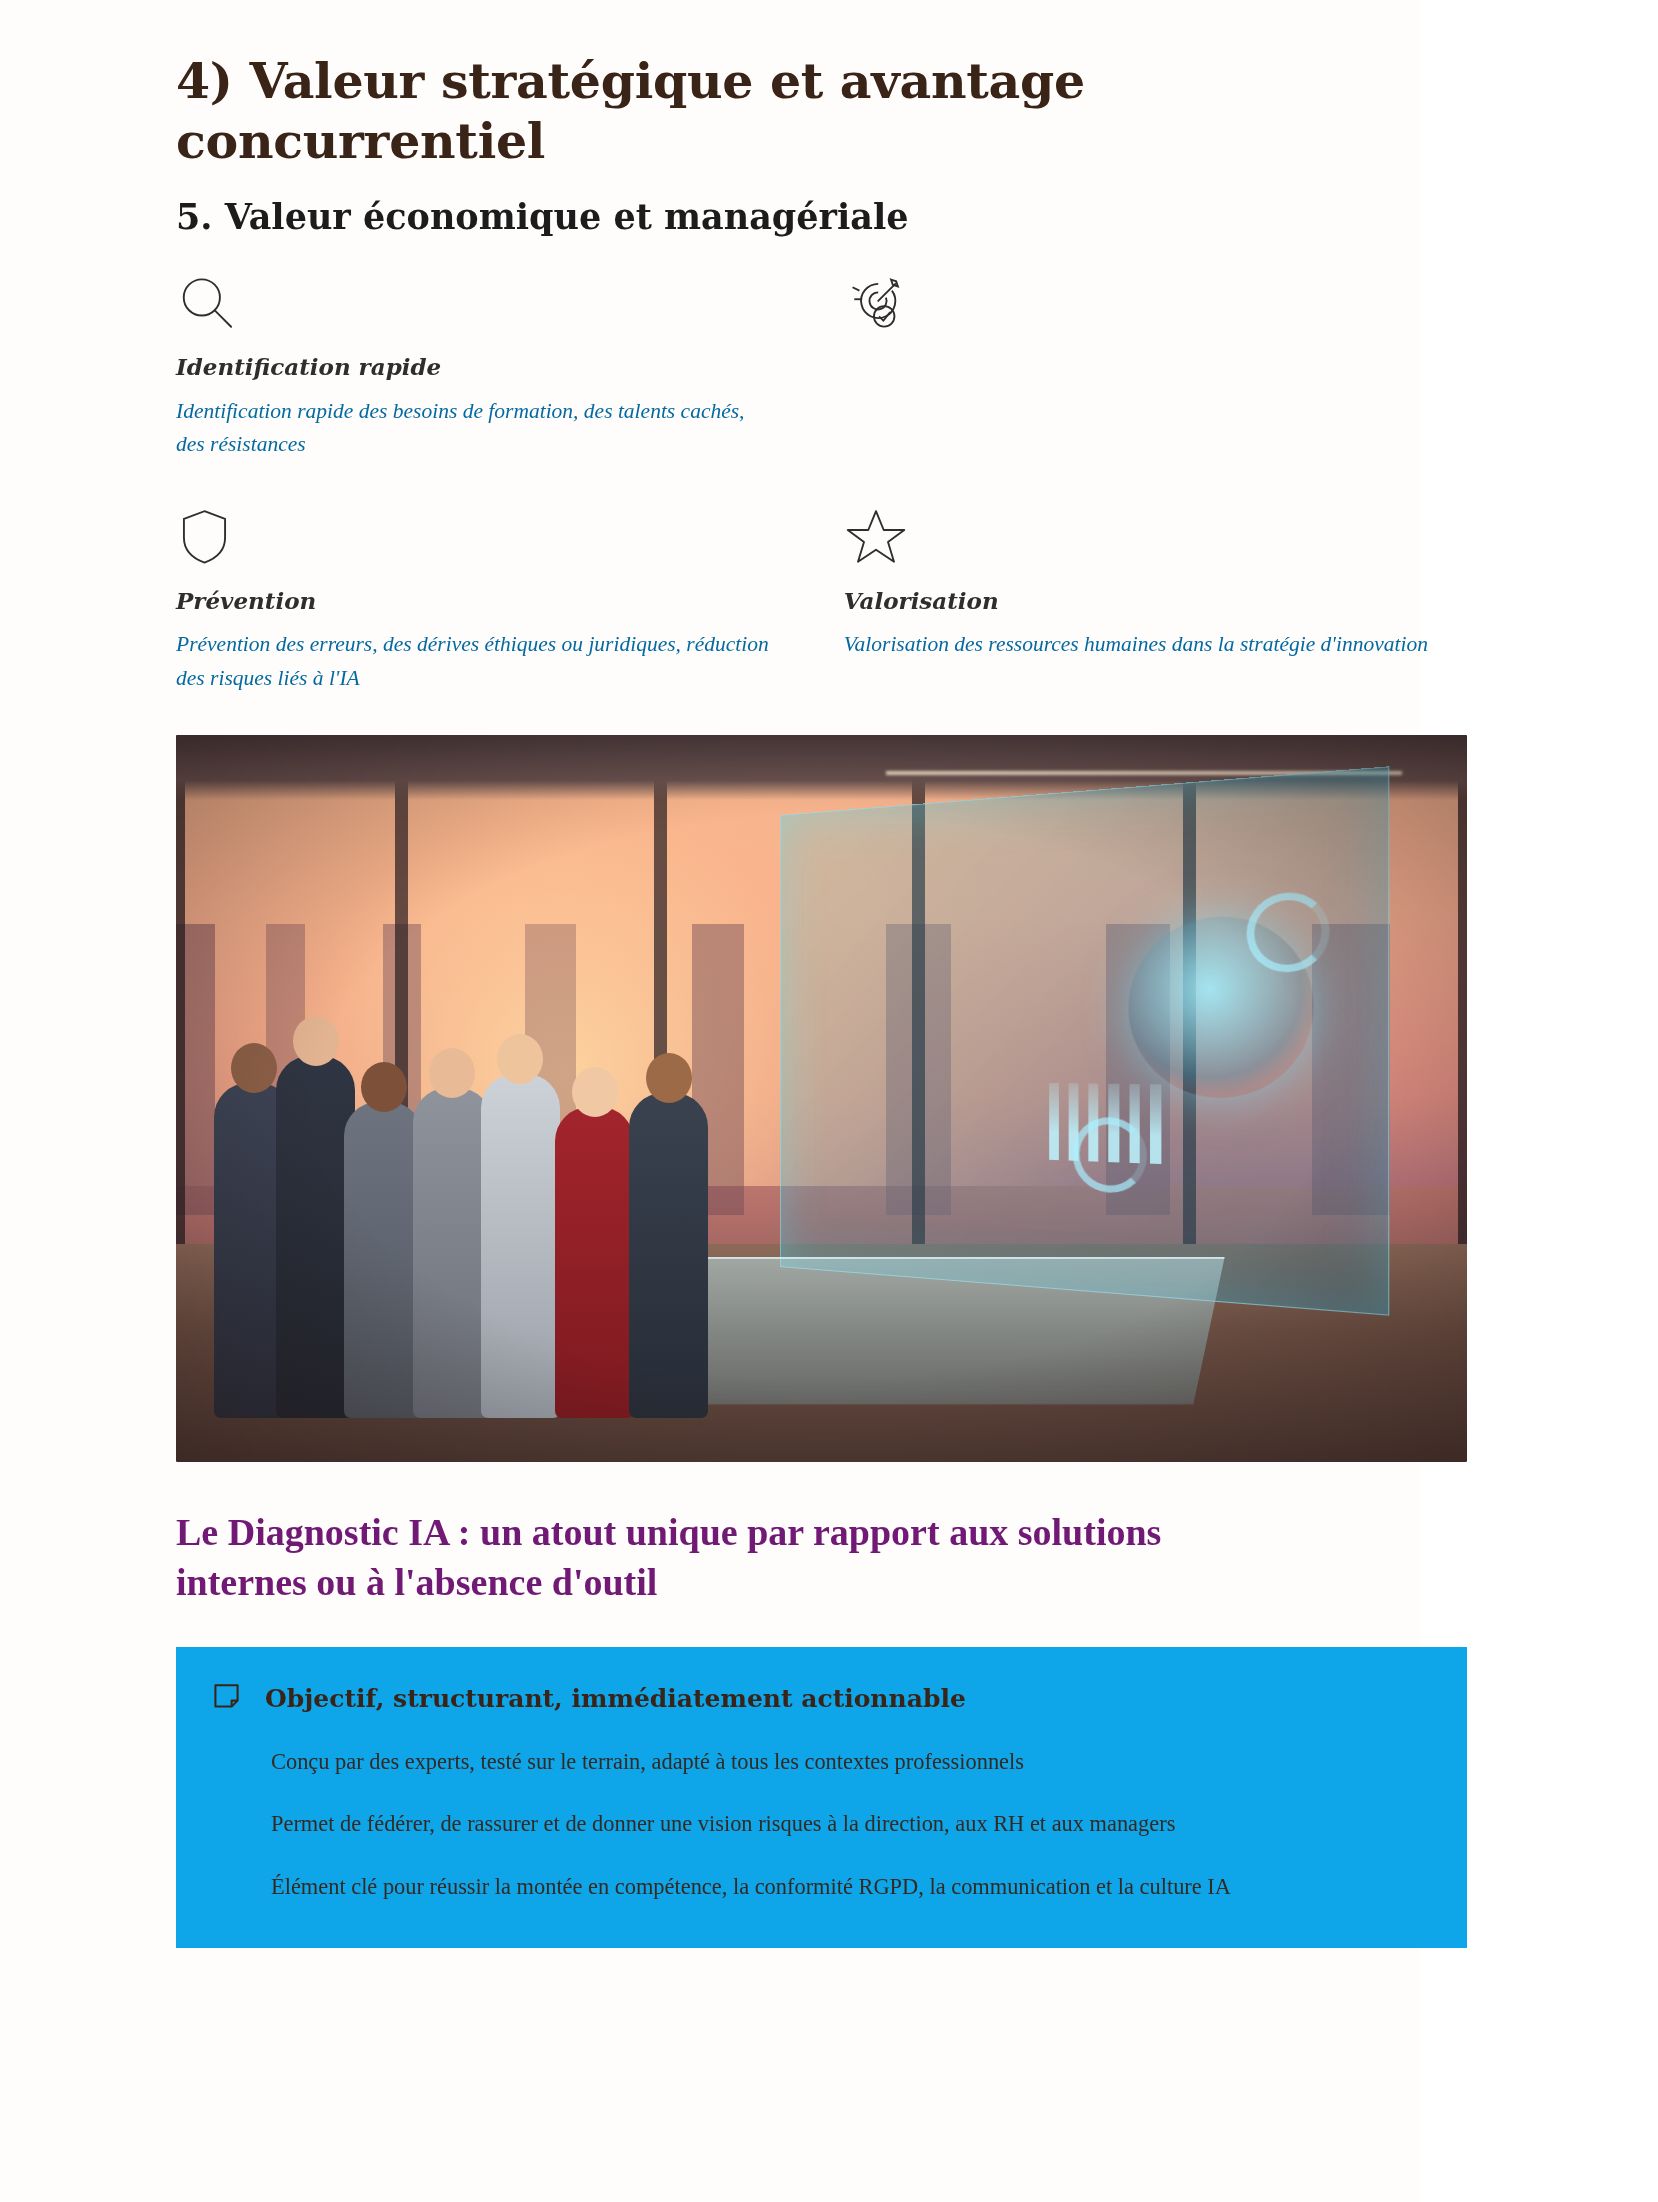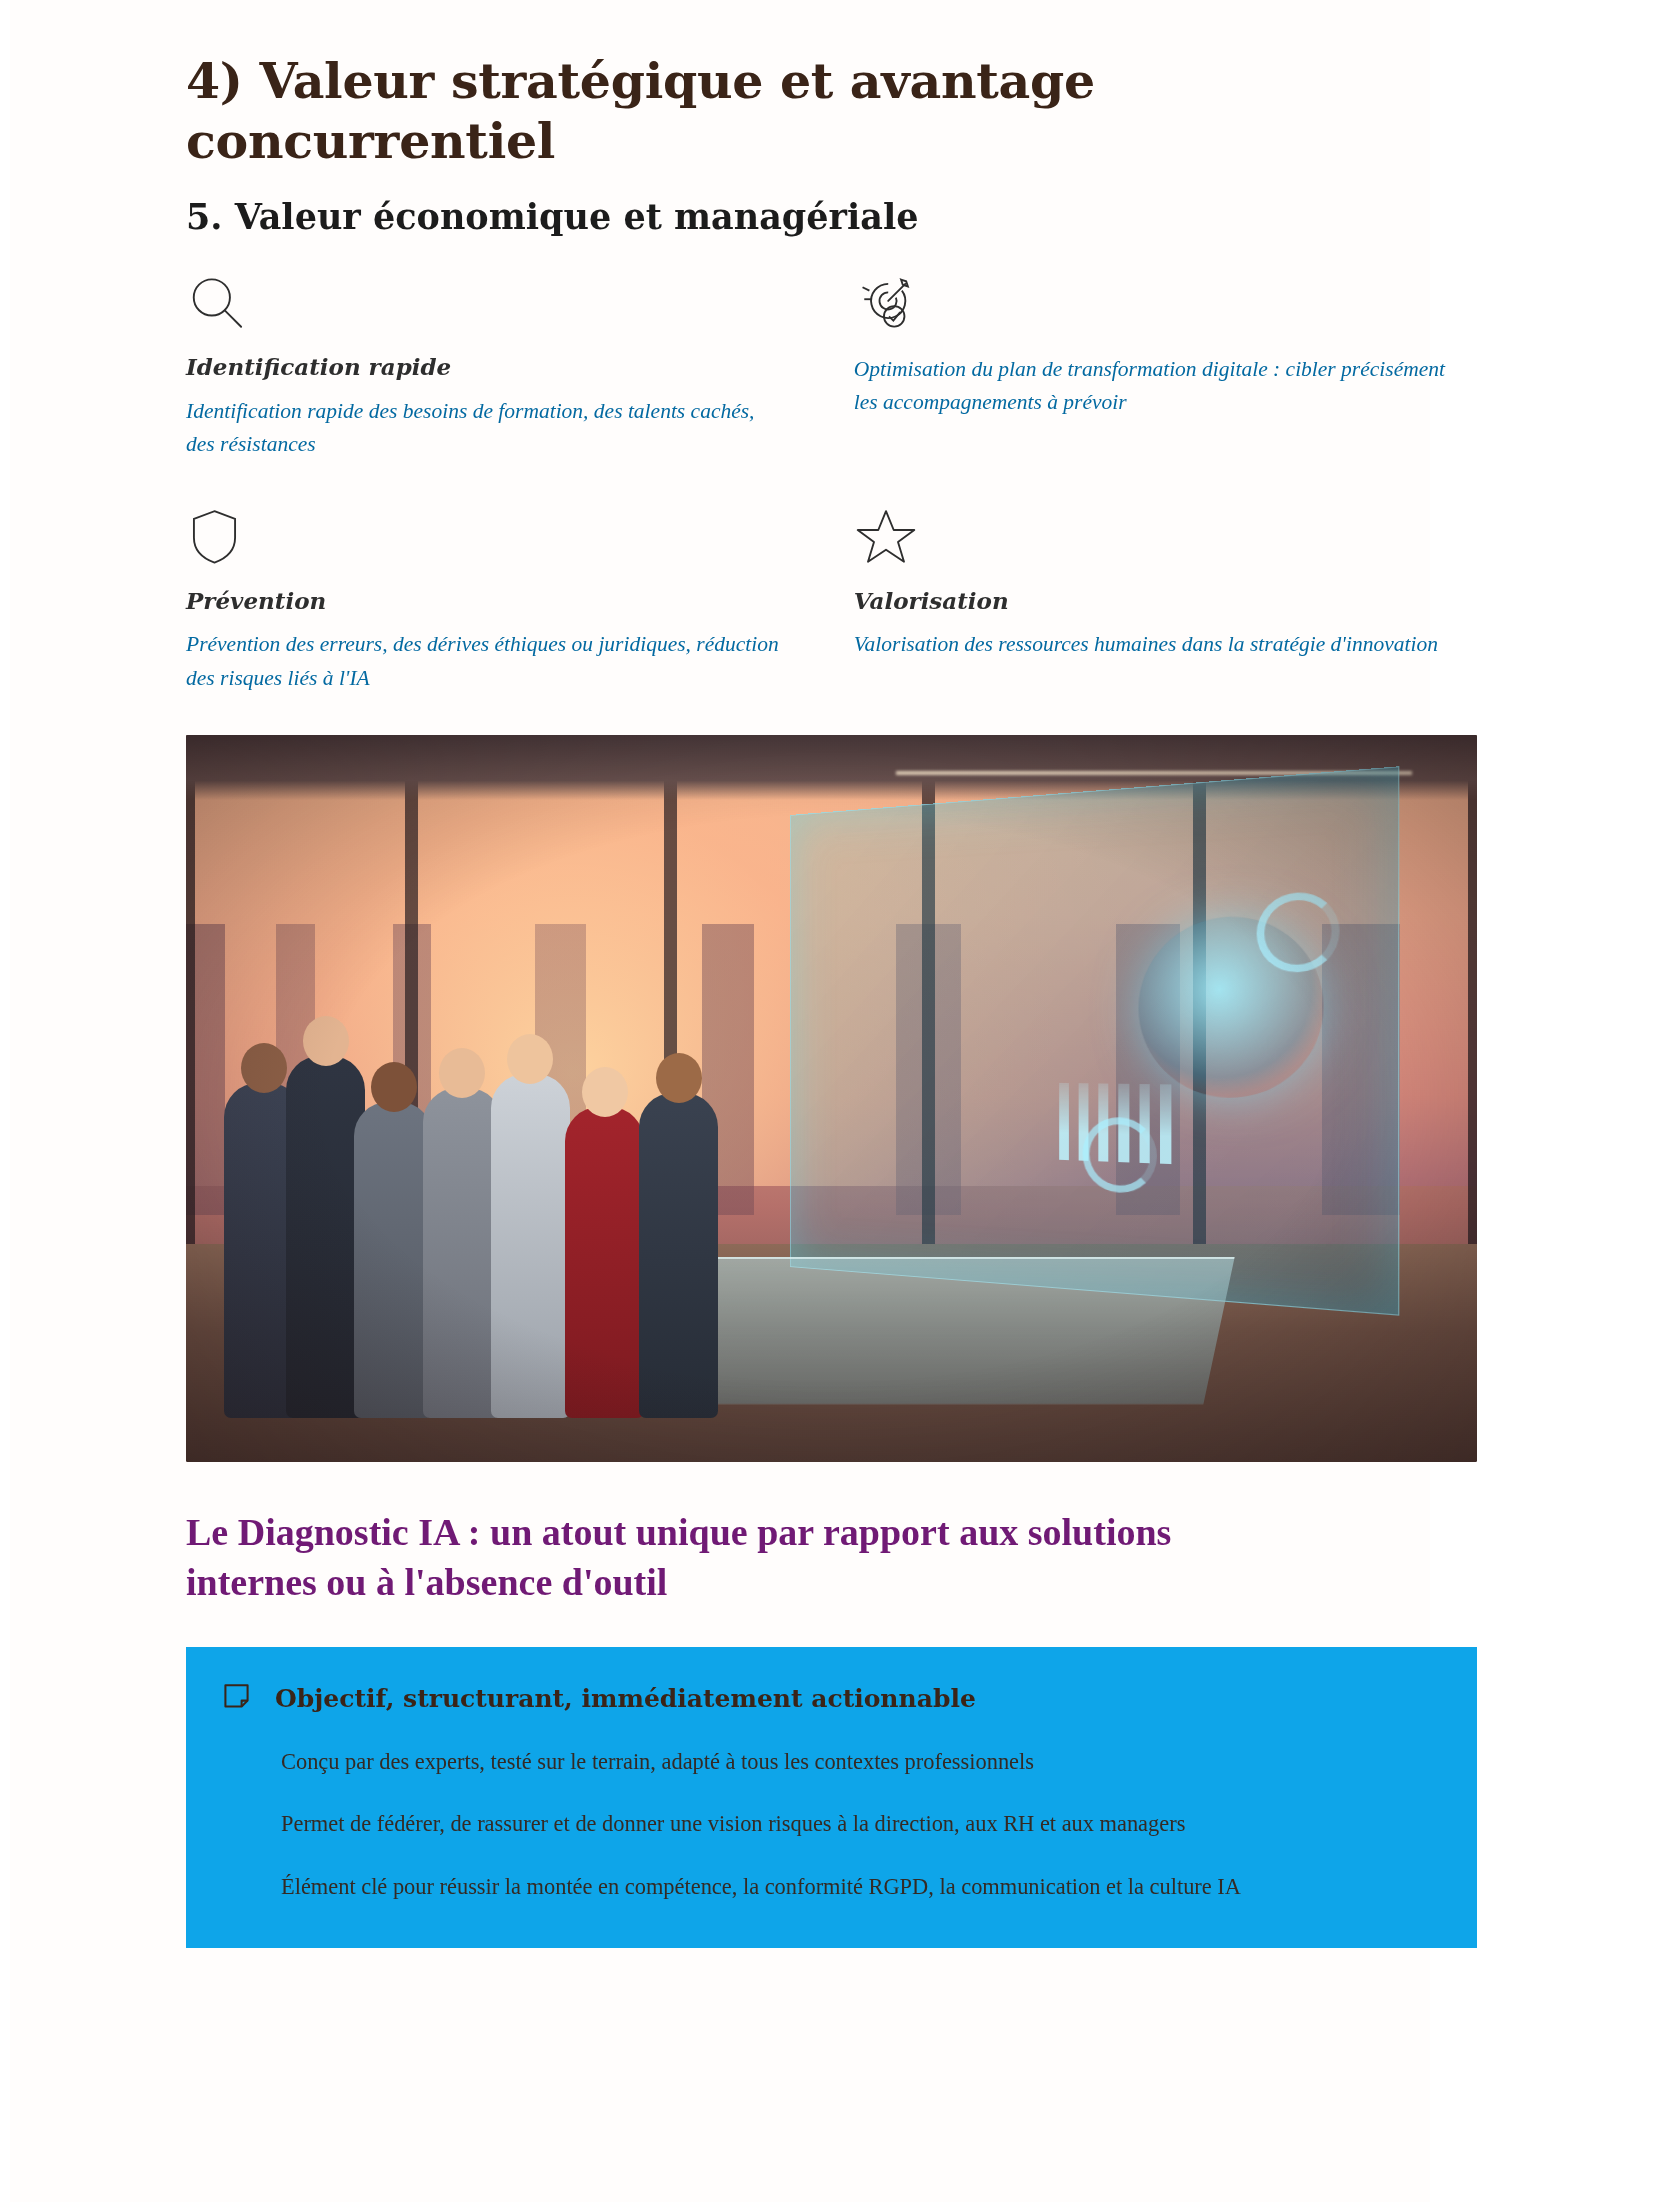--- a/index.html
+++ b/index.html
@@ -14,21 +14,20 @@
     color: #2b2b2b;
     -webkit-font-smoothing: antialiased;
   }
   .page {
     width: 1420px;
     min-height: 2203px;
     background: #fffdfc;
     box-sizing: border-box;
     padding: 52px 120px 34px 176px;
     position: relative;
-    margin-left: 10px;
   }
 
   
   .h1 {
     font-family: "DejaVu Serif", serif;
     font-weight: bold;
     font-size: 49px;
     line-height: 1.22;
     color: #3a2418;
     margin: 0 0 5.2px 0;
@@ -266,21 +265,20 @@
           <path class="icon-stroke" d="M40 10 a20 20 0 1 0 16 8"></path>
           <path class="icon-stroke" d="M40 20 a10 10 0 1 0 9 6"></path>
           <line class="icon-stroke" x1="40" y1="30" x2="60" y2="10" stroke-linecap="round"></line>
           <path class="icon-stroke" d="M55 5 l6 2 2 6 -6 -2z"></path>
           <circle class="icon-stroke" cx="47" cy="48" r="12"></circle>
           <polyline class="icon-stroke" points="41,48 46,53 54,43"></polyline>
           <line class="icon-stroke" x1="10" y1="14" x2="18" y2="18"></line>
           <line class="icon-stroke" x1="12" y1="28" x2="20" y2="28"></line>
         </svg>
       </div>
-      <div class="feature-body">Optimisation du plan de transformation digitale : cibler précisément les accompagnements à prévoir</div>
     </div>
 
     <div class="feature">
       <div class="feature-icon">
         <svg width="57" height="60" viewBox="0 0 66 70" aria-hidden="true">
           <path class="icon-stroke" d="M33 6 L57 15 v22 c0 17 -13 25 -24 29 C22 62 9 54 9 37 V15 z"></path>
         </svg>
       </div>
       <div class="feature-title">Prévention</div>
       <div class="feature-body">Prévention des erreurs, des dérives éthiques ou juridiques, réduction des risques liés à l'IA</div>

